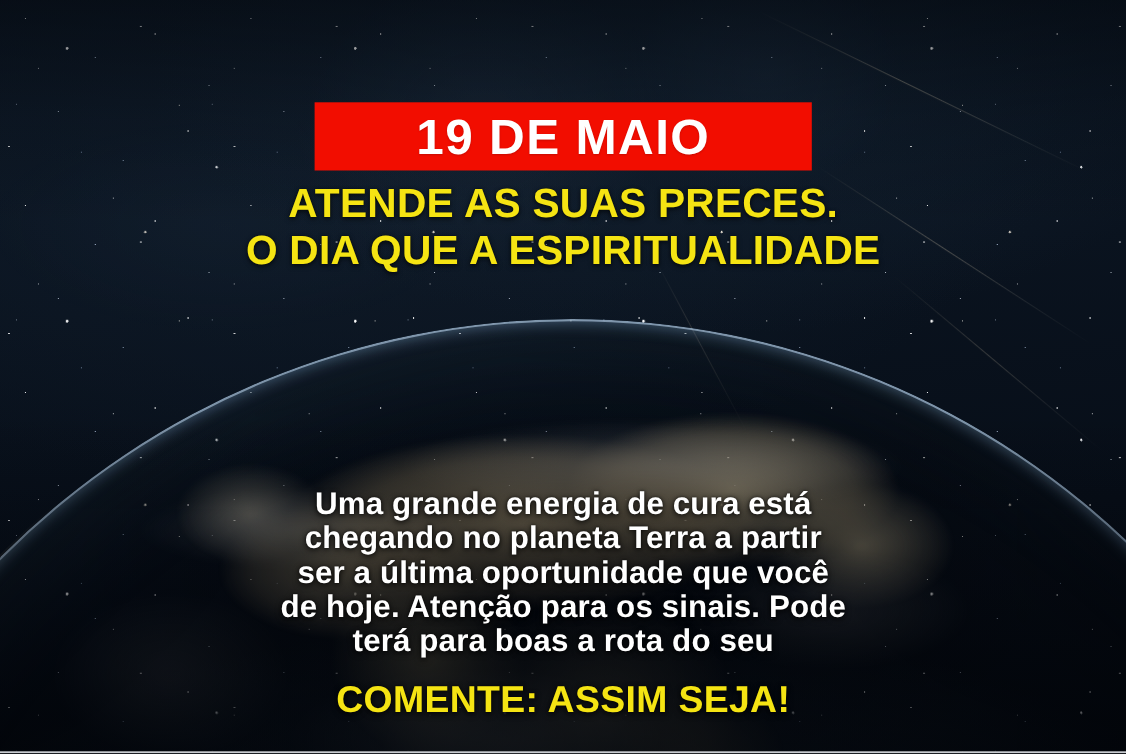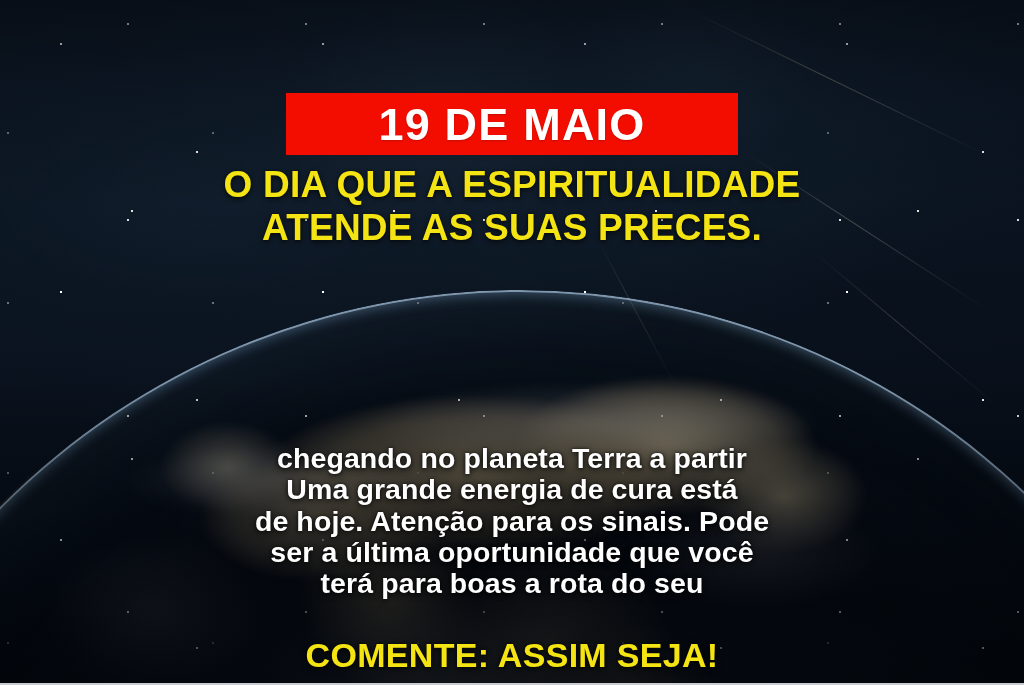--- a/index.html
+++ b/index.html
@@ -269,21 +269,21 @@
     line-height: 1.10;
     letter-spacing: .1px;
     padding: 0 44px;
     box-sizing: border-box;
     text-shadow: 0 2px 6px rgba(0,0,0,.78), 0 0 3px rgba(0,0,0,.65);
   }
   .body-copy .bc-line { display: block; white-space: nowrap; }
 
   .cta {
     position: absolute;
-    top: 638px;
+    top: 619px;
     left: 0;
     right: 0;
     text-align: center;
     color: #f5e413;
     font-size: 34px;
     font-weight: 700;
     letter-spacing: .3px;
     line-height: 1;
     text-shadow: 0 2px 6px rgba(0,0,0,.8), 0 0 3px rgba(0,0,0,.6);
   }
@@ -324,29 +324,29 @@
 
   <div class="vignette"></div>
 
   <div class="content">
 
     <div class="date-banner">
       <span class="date-text">19 DE MAIO</span>
     </div>
 
     <div class="headline">
+      <span class="hl-line">ATENDE AS SUAS PRECES.</span>
       <span class="hl-line">O DIA QUE A ESPIRITUALIDADE</span>
-      <span class="hl-line">ATENDE AS SUAS PRECES.</span>
     </div>
 
     <div class="body-copy">
+      <span class="bc-line">Uma grande energia de cura está</span>
       <span class="bc-line">chegando no planeta Terra a partir</span>
-      <span class="bc-line">Uma grande energia de cura está</span>
+      <span class="bc-line">ser a última oportunidade que você</span>
       <span class="bc-line">de hoje. Atenção para os sinais. Pode</span>
-      <span class="bc-line">ser a última oportunidade que você</span>
       <span class="bc-line">terá para boas a rota do seu</span>
     </div>
 
     <div class="cta">COMENTE: ASSIM SEJA!</div>
 
   </div>
 
   <div class="bottom-edge"></div>
 </div>
 

